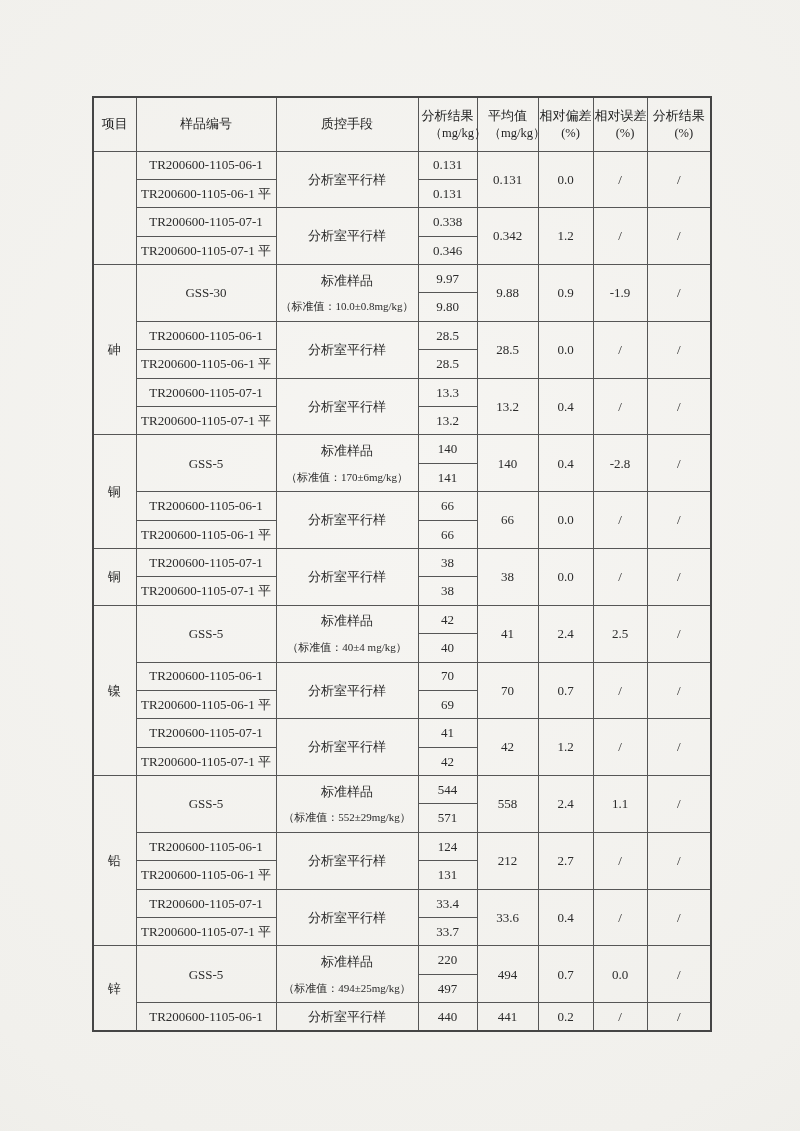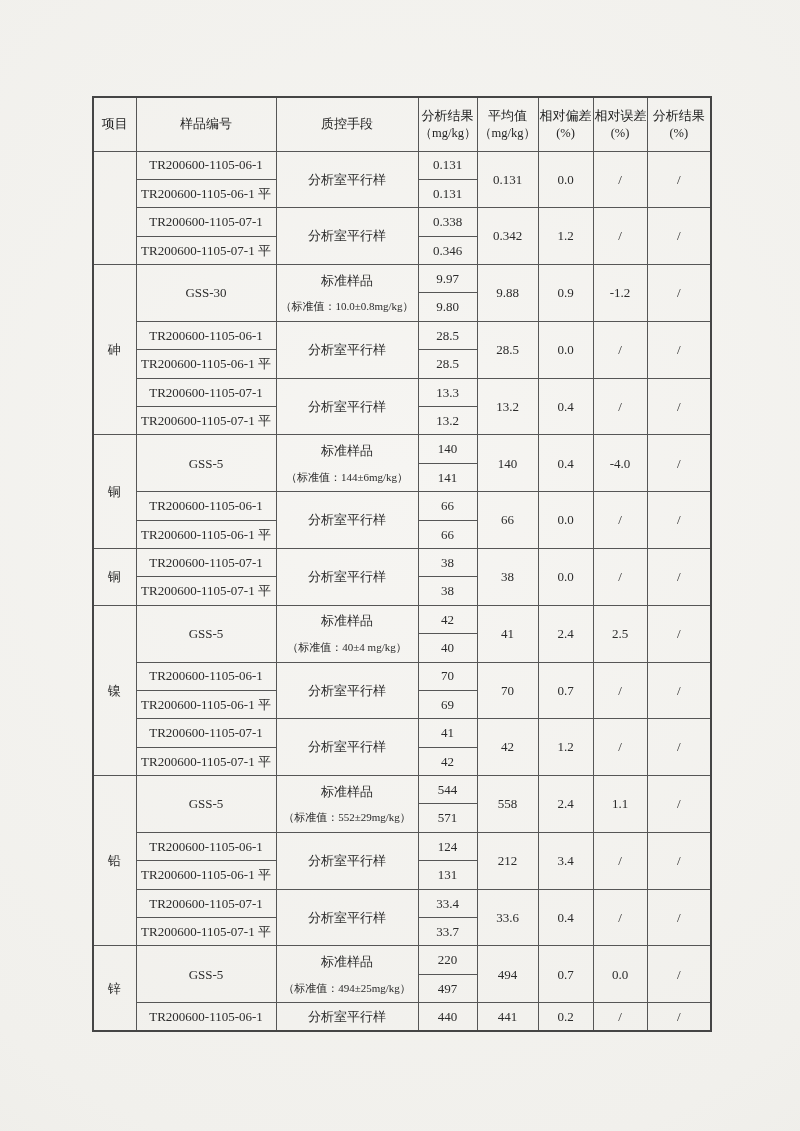--- a/index.html
+++ b/index.html
@@ -34,21 +34,21 @@
     white-space: nowrap;
     padding: 0 1px;
   }
   table.qc thead th { height: 54px; font-size: 13px; color: #242424; }
   table.qc tbody td { height: 28.4px; }
   td.item { font-size: 14px; letter-spacing: 1px; }
   td.sample { font-size: 13px; }
   td.qc-cell { font-size: 13px; }
   td.qc-cell .qc-note { font-size: 11px; margin-top: 10px; white-space: nowrap; }
   td.num { font-size: 13px; }
-  .hdr-sub { font-size: 12.5px; margin-top: 1px; }
+  .hdr-sub { font-size: 12.5px; margin-top: 1px; padding-left: 10px; }
 
   .page-number {
     position: absolute;
     left: 0; top: 1042px;
     width: 100%;
     text-align: center;
     font-size: 12.5px;
     color: #3a3a3a;
     font-family: "Liberation Sans", "DejaVu Sans", sans-serif;
   }
@@ -131,21 +131,21 @@
         <tr>
           <td rowspan="6" class="item">砷</td>
           <td rowspan="2" class="sample">GSS-30</td>
           <td rowspan="2" class="qc-cell">
             <div>标准样品</div>
             <div class="qc-note">（标准值：10.0±0.8mg/kg）</div>
           </td>
           <td class="num">9.97</td>
           <td rowspan="2" class="num">9.88</td>
           <td rowspan="2" class="num">0.9</td>
-          <td rowspan="2" class="num">-1.2</td>
+          <td rowspan="2" class="num">-1.9</td>
           <td rowspan="2" class="num">/</td>
         </tr>
         <tr>
           <td class="num">9.80</td>
         </tr>
         <tr>
           <td class="sample">TR200600-1105-06-1</td>
           <td rowspan="2" class="qc-cell">
             <div>分析室平行样</div>
           </td>
@@ -172,26 +172,26 @@
         </tr>
         <tr>
           <td class="sample">TR200600-1105-07-1 平</td>
           <td class="num">13.2</td>
         </tr>
         <tr>
           <td rowspan="4" class="item">铜</td>
           <td rowspan="2" class="sample">GSS-5</td>
           <td rowspan="2" class="qc-cell">
             <div>标准样品</div>
-            <div class="qc-note">（标准值：144±6mg/kg）</div>
+            <div class="qc-note">（标准值：170±6mg/kg）</div>
           </td>
           <td class="num">140</td>
           <td rowspan="2" class="num">140</td>
           <td rowspan="2" class="num">0.4</td>
-          <td rowspan="2" class="num">-4.0</td>
+          <td rowspan="2" class="num">-2.8</td>
           <td rowspan="2" class="num">/</td>
         </tr>
         <tr>
           <td class="num">141</td>
         </tr>
         <tr>
           <td class="sample">TR200600-1105-06-1</td>
           <td rowspan="2" class="qc-cell">
             <div>分析室平行样</div>
           </td>
@@ -283,21 +283,21 @@
         <tr>
           <td class="num">571</td>
         </tr>
         <tr>
           <td class="sample">TR200600-1105-06-1</td>
           <td rowspan="2" class="qc-cell">
             <div>分析室平行样</div>
           </td>
           <td class="num">124</td>
           <td rowspan="2" class="num">212</td>
-          <td rowspan="2" class="num">3.4</td>
+          <td rowspan="2" class="num">2.7</td>
           <td rowspan="2" class="num">/</td>
           <td rowspan="2" class="num">/</td>
         </tr>
         <tr>
           <td class="sample">TR200600-1105-06-1 平</td>
           <td class="num">131</td>
         </tr>
         <tr>
           <td class="sample">TR200600-1105-07-1</td>
           <td rowspan="2" class="qc-cell">

